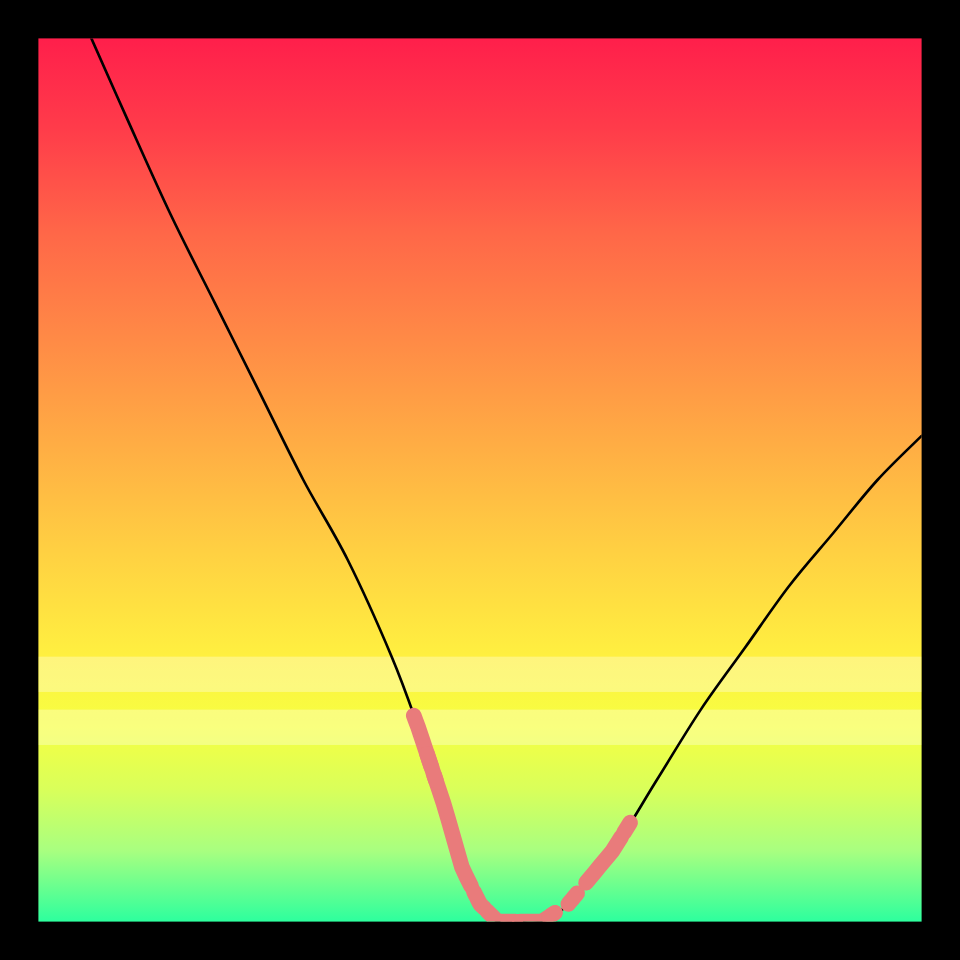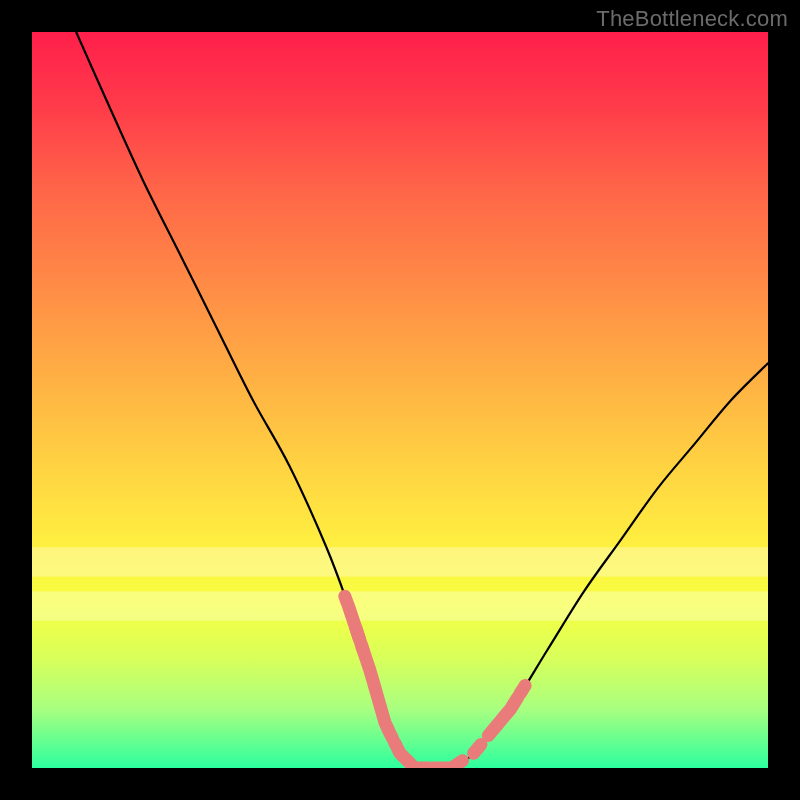--- a/index.html
+++ b/index.html
@@ -48,21 +48,20 @@
   svg.curve {
     position: absolute;
     left: 0; top: 0;
     width: 736px; height: 736px;
   }
 </style>
 </head>
 <body>
 
 <div class="frame">
-  <div class="watermark">TheBottleneck.com</div>
   <div class="plot">
     <svg class="curve" viewBox="0 0 736 736">
       <g id="pale-bands">
           <rect x="0" y="515.2" width="736" height="29.43999999999994" fill="rgba(255,255,255,0.32)"></rect>
           <rect x="0" y="559.36" width="736" height="29.43999999999994" fill="rgba(255,255,255,0.32)"></rect>
         </g>
       <path id="main-curve" fill="none" stroke="#000" stroke-width="2.2" stroke-linecap="round" d="M 44.16 0 C 49.06666666666666 11.040000000000001, 62.56000000000001 41.70666666666669, 73.60000000000001 66.24000000000001 C 84.64000000000001 90.77333333333333, 98.13333333333333 121.43999999999993, 110.39999999999999 147.19999999999993 C 122.66666666666666 172.95999999999995, 134.93333333333334 196.2666666666667, 147.20000000000002 220.80000000000007 C 159.4666666666667 245.33333333333343, 171.73333333333335 269.86666666666673, 184 294.40000000000003 C 196.26666666666665 318.93333333333334, 208.53333333333333 344.6933333333333, 220.79999999999998 368 C 233.06666666666663 391.3066666666667, 245.3333333333333 409.70666666666665, 257.59999999999997 434.24 C 269.8666666666666 458.77333333333337, 284.5866666666667 491.8933333333334, 294.40000000000003 515.2 C 304.21333333333337 538.5066666666667, 309.12 553.2266666666667, 316.48 574.08 C 323.84000000000003 594.9333333333334, 332.4266666666667 620.6933333333333, 338.56 640.3199999999999 C 344.6933333333333 659.9466666666666, 348.37333333333333 678.3466666666667, 353.28 691.84 C 358.1866666666666 705.3333333333334, 363.0933333333333 713.92, 368 721.28 C 372.9066666666667 728.64, 377.81333333333333 733.5466666666666, 382.72 736 C 387.6266666666667 738.4533333333334, 391.30666666666673 736, 397.44000000000005 736 C 403.5733333333334 736, 412.15999999999997 738.4533333333334, 419.52 736 C 426.88 733.5466666666666, 431.78666666666663 731.0933333333332, 441.59999999999997 721.28 C 451.4133333333333 711.4666666666667, 466.1333333333334 694.2933333333333, 478.40000000000003 677.12 C 490.6666666666667 659.9466666666667, 502.9333333333333 637.8666666666667, 515.1999999999999 618.24 C 527.4666666666666 598.6133333333333, 539.7333333333333 577.76, 552 559.36 C 564.2666666666667 540.96, 576.5333333333334 525.0133333333333, 588.8000000000001 507.84000000000003 C 601.0666666666667 490.6666666666667, 613.3333333333334 472.26666666666665, 625.6 456.32 C 637.8666666666667 440.37333333333333, 650.1333333333333 426.88, 662.4 412.16 C 674.6666666666666 397.44000000000005, 686.9333333333333 381.49333333333334, 699.1999999999999 368 C 711.4666666666666 354.50666666666666, 729.8666666666667 337.3333333333333, 736 331.2"></path>
       <g id="highlights">
           <path d="M 312.8 564.2666666666667 L 314.64 569.1733333333333 L 316.48 574.08 L 318.32 579.6 L 320.16 585.12 L 322 590.64 L 323.84 596.16 L 325.68 601.6800000000001 L 327.52 607.2" fill="none" stroke="#e97b7b" stroke-width="13" stroke-linecap="round"></path>
           <path d="M 329.72799999999995 613.824 L 333.5919999999999 625.4159999999999 L 337.45599999999996 637.0079999999998 L 341.32 649.98 L 345.18399999999997 663.5039999999999 L 349.04799999999994 677.0279999999999 L 352.91200000000003 690.552 L 356.776 698.832 L 360.64 706.56" fill="none" stroke="#e97b7b" stroke-width="13" stroke-linecap="round"></path>

